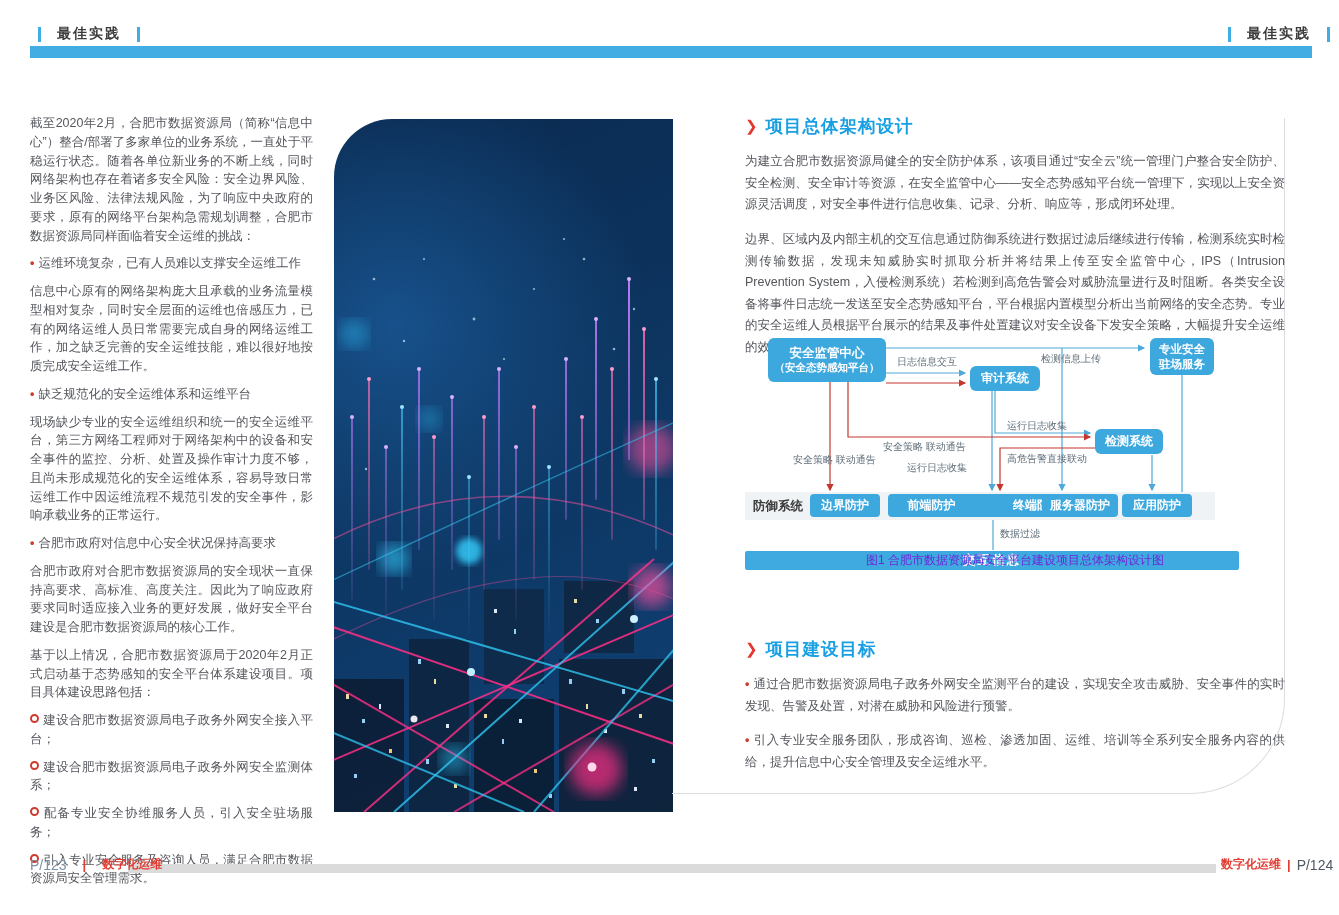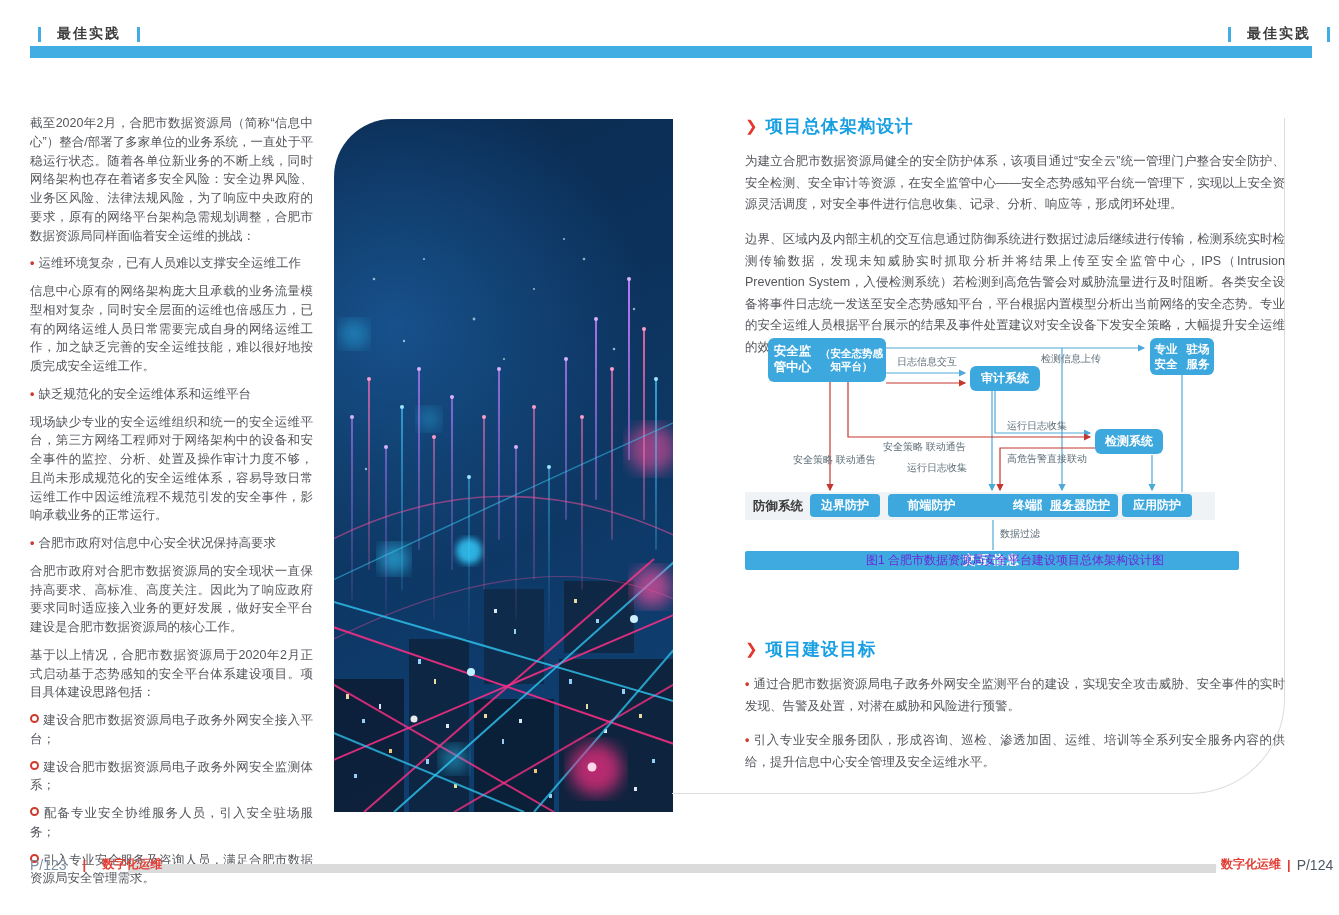--- a/index.html
+++ b/index.html
@@ -26,21 +26,21 @@
   
   .col-right{position:absolute;left:745px;top:114px;width:540px;}
   h2.sec{margin:0;font-size:17.5px;color:#19A0E3;font-weight:bold;display:flex;
          align-items:center;gap:7px;letter-spacing:1px;}
   .chev{color:#E2382F;font-size:15px;font-weight:bold;}
   .rp{font-size:12.5px;line-height:1.73;color:#54565c;text-align:justify;margin:13px 0 0 0;}
   
   .diagram{position:absolute;left:745px;top:333px;width:540px;height:252px;}
   .diagram svg.lines{position:absolute;left:0;top:0;}
   .node{position:absolute;background:#3DA8DE;color:#fff;font-weight:bold;border-radius:6px;
-        display:flex;align-items:center;justify-content:center;
+        display:flex;flex-direction:column;align-items:center;justify-content:center;
         text-align:center;line-height:1.25;}
   .n-center{left:23px;top:5px;width:118px;height:44px;font-size:12.5px;}
   .n-center .l2{font-size:10.5px;}
   .n-audit{left:225px;top:33px;width:70px;height:25px;font-size:12px;align-items:center;}
   .n-onsite{left:405px;top:5px;width:64px;height:37px;font-size:11.5px;}
   .n-detect{left:350px;top:96px;width:68px;height:25px;font-size:12px;}
   .band{position:absolute;left:0;top:159px;width:470px;height:28px;background:#EFF3F5;}
   .band-label{position:absolute;left:8px;top:165px;font-size:12.5px;font-weight:bold;color:#3b3b3b;}
   .dbox{position:absolute;top:161px;height:23px;background:#3DA8DE;color:#fff;font-weight:bold;
         font-size:12px;border-radius:4px;display:flex;align-items:center;justify-content:center;}
@@ -303,21 +303,21 @@
   </div>
   <div class="node n-detect">
     <span>检测系统</span>
   </div>
 
   <div class="band"></div>
   <div class="band-label">防御系统</div>
   <div class="dbox" style="left:65px;width:70px;">边界防护</div>
   <div class="dbox" style="left:143px;width:87px;">前端防护</div>
   <div class="dbox" style="left:214px;width:70px;padding-left:43px;">终端防护</div>
-  <div class="dbox" style="left:297px;width:76px;text-decoration:underline;">服务器防护</div>
+  <div class="dbox" style="left:297px;width:76px;">服务器防护</div>
   <div class="dbox" style="left:377px;width:70px;">应用防护</div>
 
   <div class="ibar">交互信息</div>
 
   <div class="lbl" style="left:152px;top:22px;">日志信息交互</div>
   <div class="lbl" style="left:296px;top:19px;">检测信息上传</div>
   <div class="lbl" style="left:262px;top:86px;">运行日志收集</div>
   <div class="lbl" style="left:138px;top:107px;">安全策略 联动通告</div>
   <div class="lbl" style="left:48px;top:120px;">安全策略 联动通告</div>
   <div class="lbl" style="left:162px;top:128px;">运行日志收集</div>

